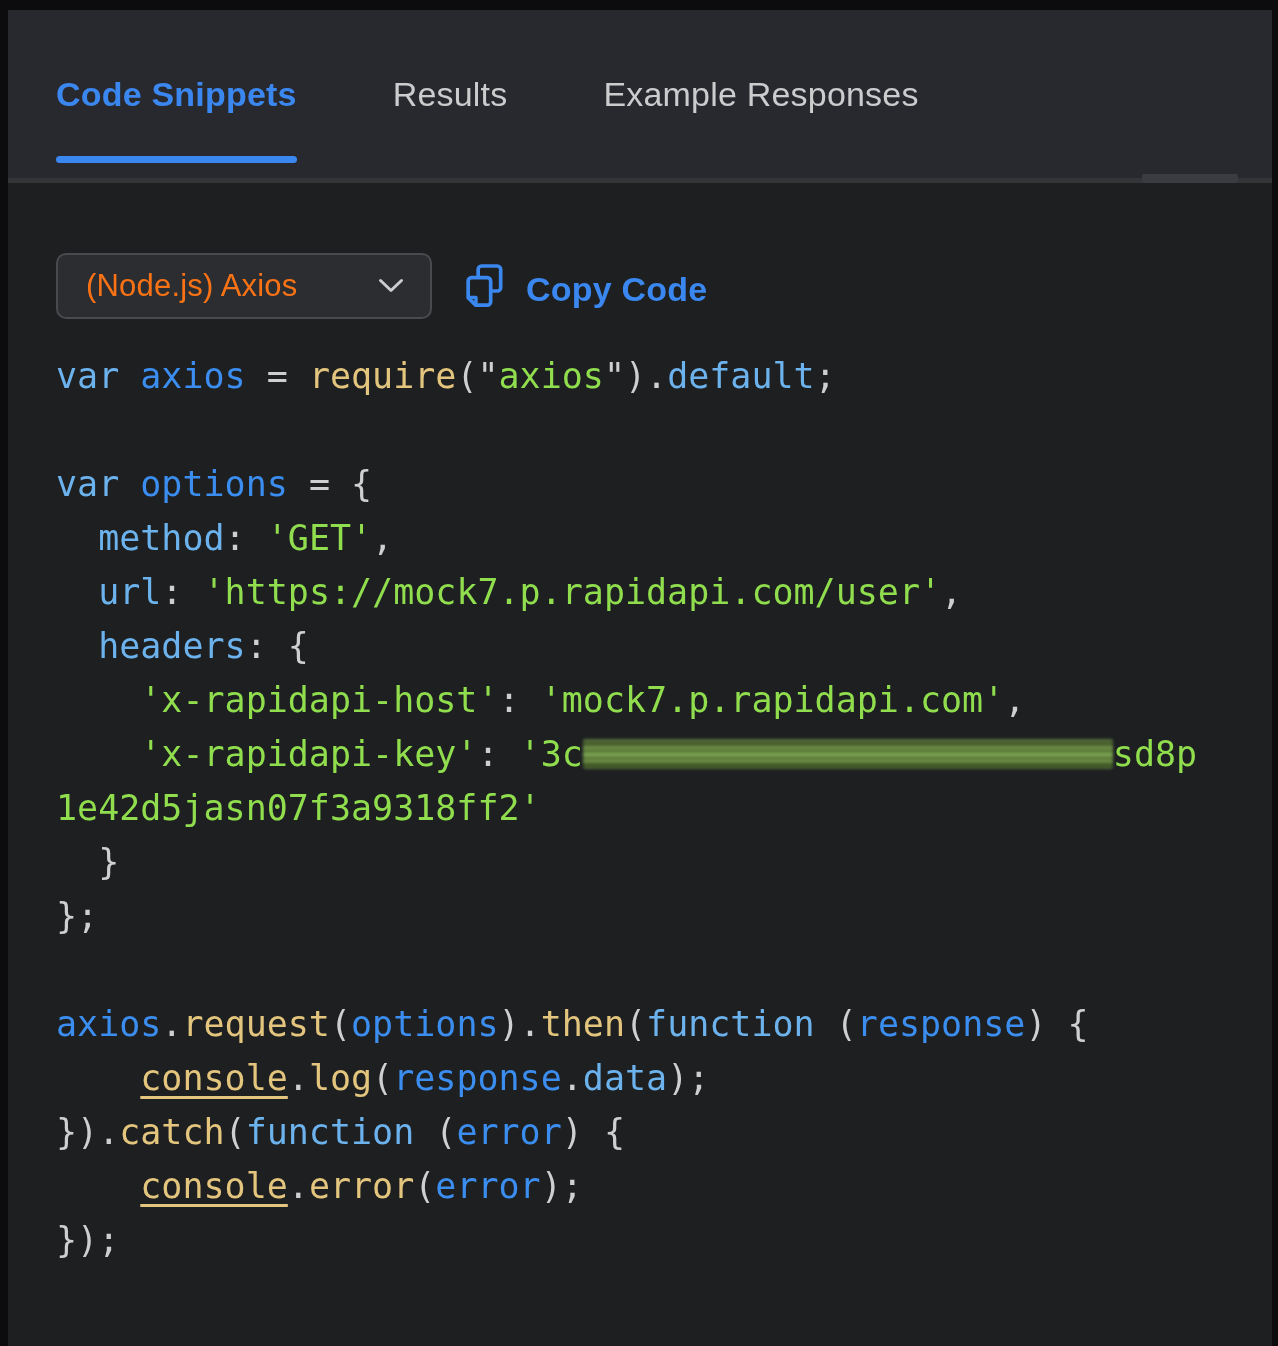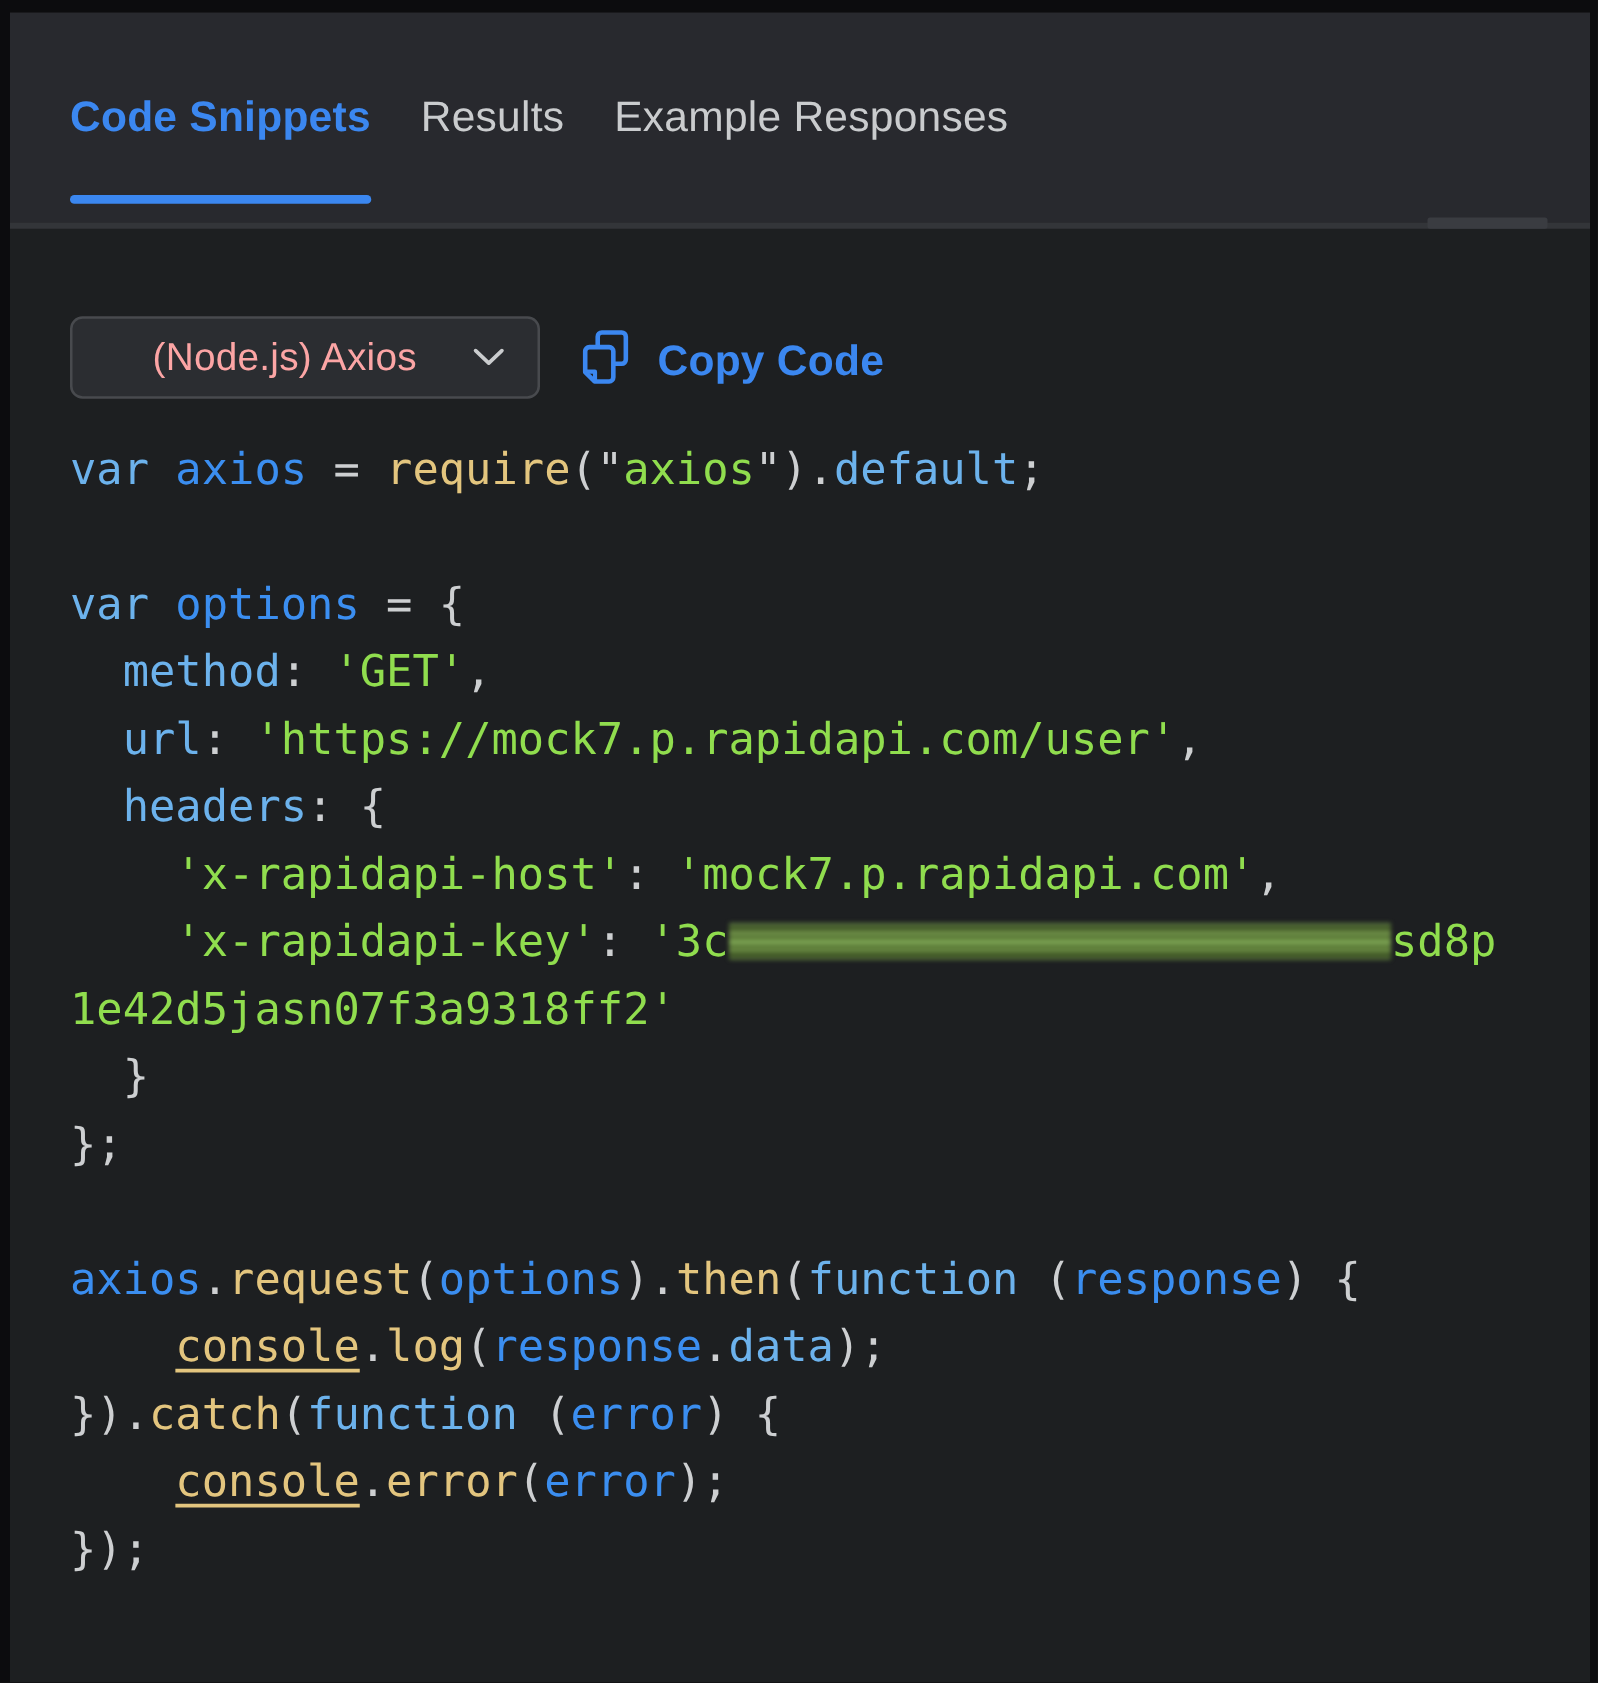--- a/index.html
+++ b/index.html
@@ -14,21 +14,21 @@
     font-family:"Liberation Sans", sans-serif;
     overflow:hidden;
   }
   
   .tabbar{
     height:168px;
     background:var(--header-bg);
     display:flex;
     align-items:stretch;
     padding-left:48px;
-    gap:40px;
+    gap:96px;
   }
   .tab{
     position:relative;
     display:flex;
     align-items:center;
     cursor:pointer;
   }
   .tab .tab-label{
     font-size:34px;
     font-weight:500;
@@ -77,24 +77,23 @@
     box-sizing:border-box;
     width:376px;height:66px;
     background:#2b2d31;
     border:2px solid #484a4e;
     border-radius:10px;
     padding:0 26px 0 28px;
     cursor:pointer;
   }
   .lang-select .lang-label{
     font-size:31px;
-    color:#fca5a5;
+    color:#f97316;
     font-weight:400;
     letter-spacing:0.2px;
-    margin-left:36px;
   }
   .copy-btn{
     display:flex;
     align-items:flex-end;
     background:none;border:none;
     margin-left:32px;
     cursor:pointer;
     padding:0;
   }
   .copy-btn .copy-label{

